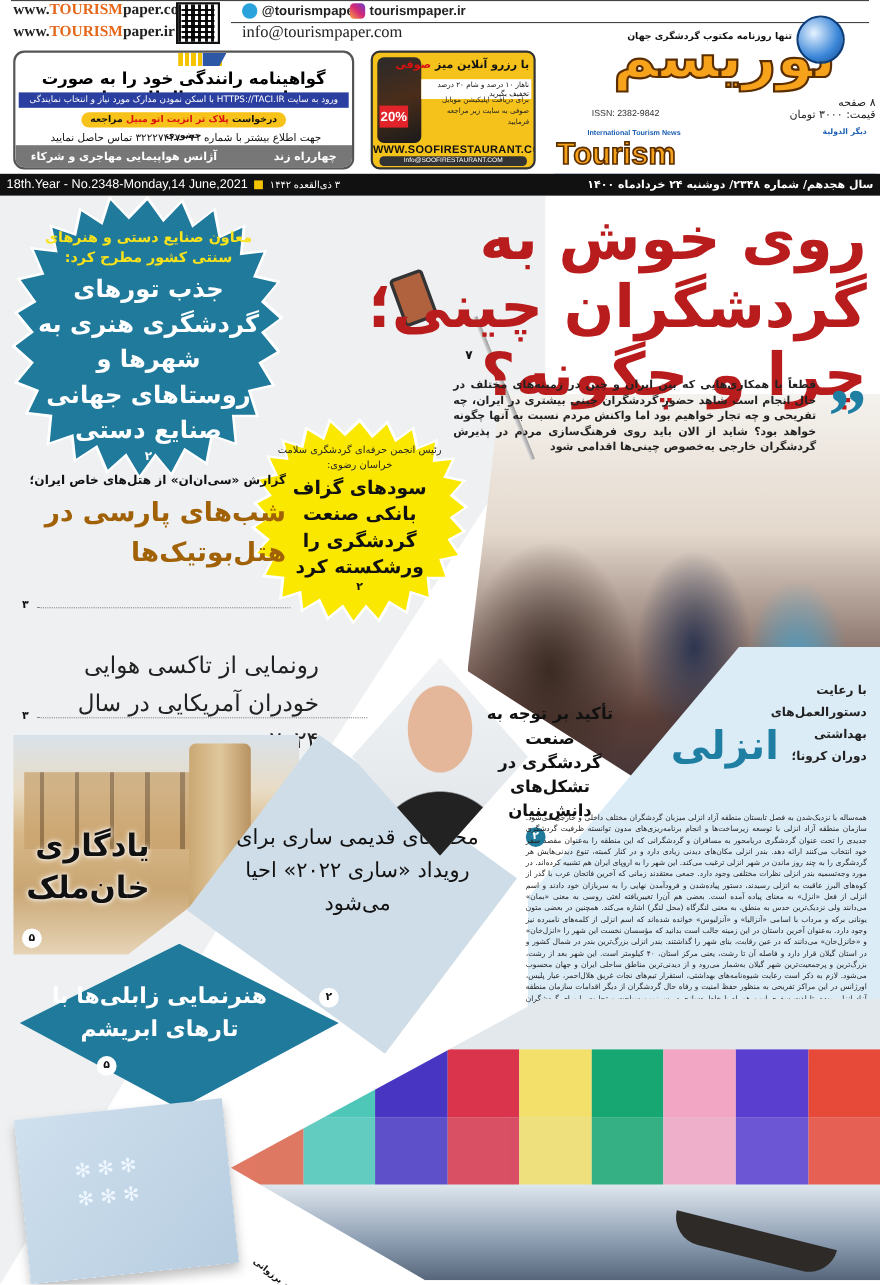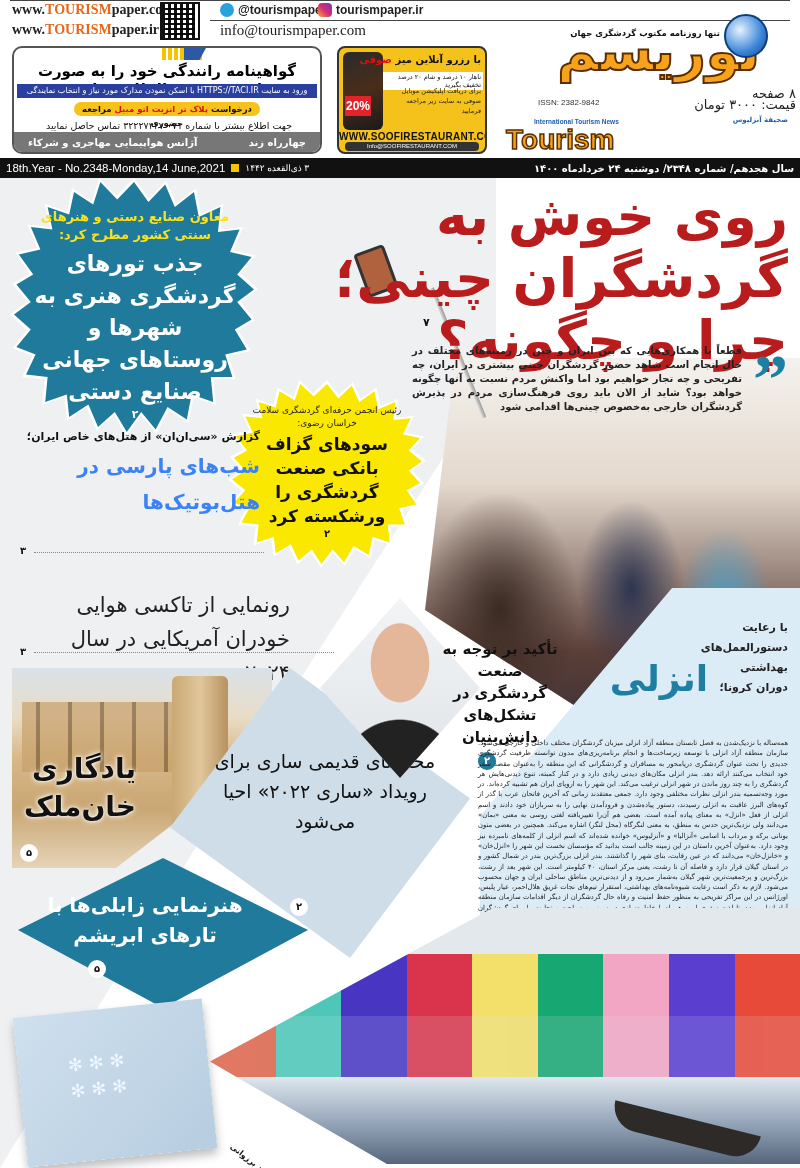--- a/index.html
+++ b/index.html
@@ -41,21 +41,21 @@
   .ad-restaurant .t2 { position: absolute; right: 2px; top: 24px; width: 100px; background:#fff; font-size: 6.5px; direction: rtl; text-align:right; padding:1px 2px; }
   .ad-restaurant .t3 { position: absolute; right: 4px; top: 38px; width: 96px; font-size: 6.5px; direction: rtl; text-align: right; line-height: 10px; color:#222; }
   .ad-restaurant .web { position: absolute; left: 0; right: 0; bottom: 10px; text-align: center; font-family: "Liberation Sans", sans-serif; font-size: 10px; font-weight: bold; color: #111; letter-spacing: .3px; }
   .ad-restaurant .mail { position: absolute; left: 6px; right: 6px; bottom: 1px; height: 9px; background:#333; color:#fff; font-size: 6px; text-align: center; line-height:9px; font-family:"Liberation Sans",sans-serif; border-radius:4px; }
 
   .logo-area { position: absolute; left: 500px; top: 8px; width: 300px; height: 150px; }
   .logo-fa { position: absolute; right: 40px; top: 12px; font-size: 54px; font-weight: bold; color: #f6a21a; -webkit-text-stroke: 2px #5a2e00; direction: rtl; font-family: "DejaVu Sans", sans-serif; letter-spacing: -2px; }
   .globe { position: absolute; right: 32px; top: 6px; width: 44px; height: 44px; border-radius: 50%; background: radial-gradient(circle at 35% 35%, #e6f3ff, #3b86d8 60%, #144a8e); border: 2px solid #0d3e7a; }
   .tagline { position: absolute; right: 80px; top: 20px; font-size: 8.5px; font-weight: bold; direction: rtl; }
   .issn { position: absolute; left: 38px; top: 90px; font-family: "Liberation Sans", sans-serif; font-size: 8px; color: #333; }
-  .pages { position: absolute; right: 4px; top: 80px; font-size: 13px; direction: rtl; text-align: right; line-height: 11px; color:#222; }
+  .pages { position: absolute; right: 4px; top: 80px; font-size: 10px; direction: rtl; text-align: right; line-height: 11px; color:#222; }
   .logo-en { position: absolute; left: 6px; top: 116px; font-family: "Liberation Sans", sans-serif; font-size: 28px; font-weight: bold; color: #f6a21a; -webkit-text-stroke: 1.5px #5a2e00; }
   .logo-en-sub { position: absolute; left: 34px; top: 110px; font-family: "Liberation Sans", sans-serif; font-size: 6.5px; color: #1a5fb4; font-weight:bold; }
   .logo-ar { position: absolute; right: 6px; top: 112px; font-size: 30px; font-weight: bold; color: #f6a21a; -webkit-text-stroke: 1.5px #5a2e00; direction: rtl; }
   .logo-ar-sub { position: absolute; right: 12px; top: 108px; font-size: 7px; color:#1a5fb4; direction: rtl; font-weight:bold; }
   .logo-underline { position: absolute; left: 4px; right: 4px; top: 150px; height: 2px; background: #3a7bd5; }
 
   
   .datebar { position: absolute; left: 0; top: 158px; width: 800px; height: 20px; background: #111; color: #fff; display: flex; align-items: center; justify-content: space-between; padding: 0 6px; }
   .datebar .en { font-family: "Liberation Sans", sans-serif; font-size: 11.5px; display: flex; align-items: center; gap: 6px; }
   .datebar .sq { width: 8px; height: 8px; background: #f5c400; display: inline-block; }
@@ -90,21 +90,21 @@
 
   .burst-yellow { left: 232px; top: 206px; width: 190px; height: 180px; background: #fbe800; }
   .burst-yellow-ring { left: 228px; top: 202px; width: 198px; height: 188px; background: #fff; }
   .by-text { position: absolute; left: 248px; top: 226px; width: 158px; text-align: center; direction: rtl; }
   .by-kicker { font-size: 9px; line-height: 13px; color: #222; }
   .by-title { font-size: 17px; line-height: 24px; font-weight: bold; color: #111; margin-top: 2px; }
   .by-page { font-size: 10px; font-weight: bold; }
 
   .story-kicker { position: absolute; right: 548px; top: 252px; font-size: 11px; font-weight: bold; direction: rtl; white-space: nowrap; }
   .story-kicker { right: auto; left: 20px; width: 240px; text-align: right; }
-  .story-title-1 { position: absolute; left: 20px; top: 270px; width: 240px; text-align: right; direction: rtl; font-size: 20px; line-height: 36px; font-weight: bold; color: #3b82f6; }
+  .story-title-1 { position: absolute; left: 20px; top: 270px; width: 240px; text-align: right; direction: rtl; font-size: 24px; line-height: 36px; font-weight: bold; color: #a16207; }
   .rule { position: absolute; height: 0; border-top: 1px dotted #888; }
   .pnum { position: absolute; font-size: 10px; font-weight: bold; }
   .story-title-2 { position: absolute; left: 20px; top: 410px; width: 270px; text-align: right; direction: rtl; font-size: 21px; line-height: 34px; color: #222; }
 
   
   .castle { position: absolute; left: 12px; top: 490px; width: 260px; height: 200px; background:
         linear-gradient(180deg, #d9e2ea 0%, #e9dcc5 25%, #d8b888 45%, #c9a673 70%, #e6d4b7 100%);
         clip-path: polygon(0 0, 100% 0, 100% 40%, 40% 100%, 0 100%); }
   .castle::before { content:""; position:absolute; left:10px; top:34px; width:180px; height:70px; background: repeating-linear-gradient(90deg,#c7a06a 0 14px,#7a5a33 14px 18px,#c7a06a 18px 32px); opacity:.7; }
   .castle::after { content:""; position:absolute; left:160px; top:8px; width:56px; height:150px; background: linear-gradient(90deg,#caa873,#e0c79c,#b89260); border-radius: 6px 6px 0 0; }
@@ -205,21 +205,21 @@
     <div class="logo-fa">توریسم</div>
     <div class="globe"></div>
     <div class="tagline">تنها روزنامه مکتوب گردشگری جهان</div>
     <div class="issn">ISSN: 2382-9842</div>
     <div class="pages">
       <div>۸ صفحه</div>
       <div>قیمت: ۳۰۰۰ تومان</div>
     </div>
     <div class="logo-en-sub">International  Tourism News</div>
     <div class="logo-en">Tourism</div>
-    <div class="logo-ar-sub">صحيفة آنزلیوس</div>
+    <div class="logo-ar-sub">دیگر الدولية</div>
     <div class="logo-underline"></div>
   </div>
 </header>
 
 <div class="datebar">
   <div class="en">
     <span>18th.Year - No.2348-Monday,14 June,2021</span>
     <span class="sq"></span>
     <span class="hijri">۳ ذی‌القعده ۱۴۴۲</span>
   </div>

